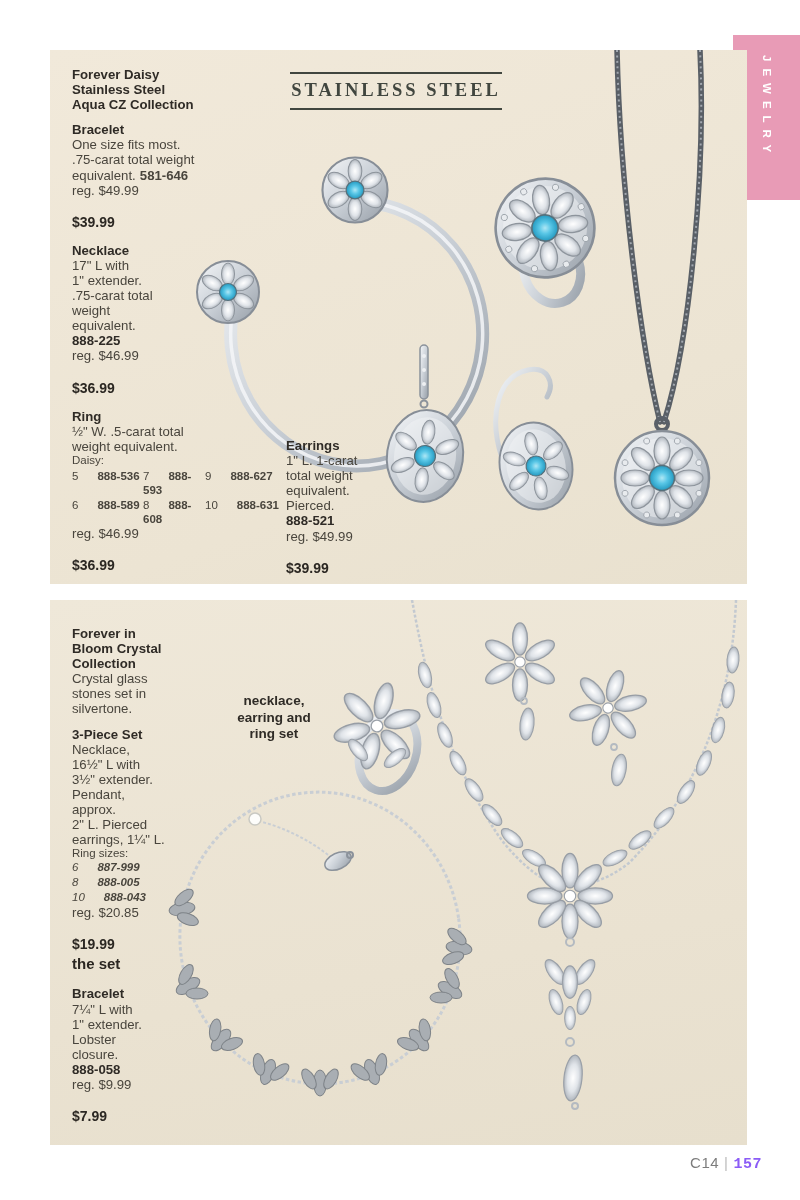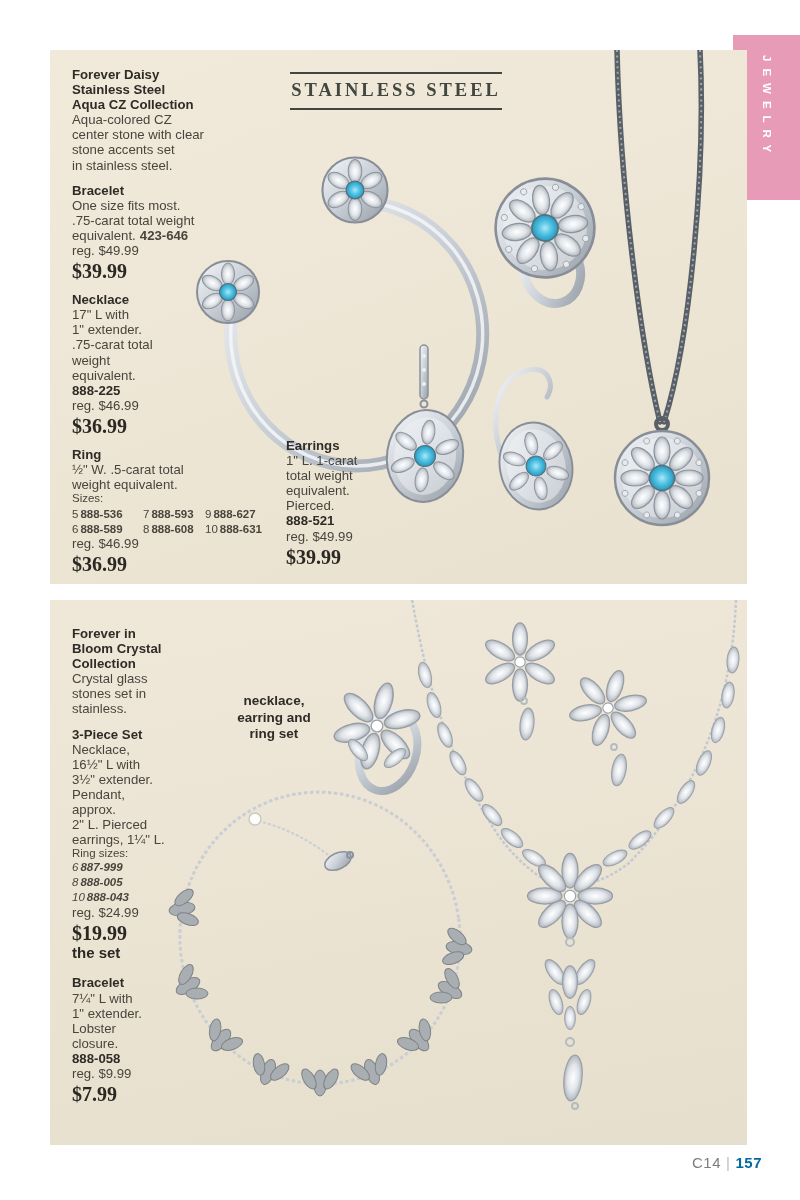--- a/index.html
+++ b/index.html
@@ -36,38 +36,38 @@
   }
 
   
   .txtcol{font-size:13.2px;line-height:15.1px;color:#49453d;}
   .col-a{position:absolute;left:22px;top:17px;width:186px;}
   .col-ear{position:absolute;left:236px;top:388px;width:120px;}
   .col-b{position:absolute;left:22px;top:26px;width:160px;}
   .pre{white-space:pre-line;}
   .b{font-weight:bold;color:#2f2b26;}
   .prod{margin-top:10px;}
-  .price{font-size:20px;font-weight:bold;color:#2b2722;margin-top:2px;line-height:22px;font-family:Liberation Serif, serif;}
+  .price{font-size:14px;font-weight:bold;color:#2b2722;margin-top:13px;line-height:22px;}
   .set-suffix{font-size:15px;font-weight:bold;color:#2b2722;line-height:18px;}
   .small{font-size:11.5px;line-height:13px;}
   .code-inline{margin-left:4px;}
   .sizes-grid{display:grid;grid-template-columns:71px 62px 77px;row-gap:1px;margin-top:2px;width:212px;font-size:11.5px;line-height:14px;}
-  .sz b{margin-left:2px;}
+  .sz b{margin-left:19px;}
   .size-row{font-size:11.5px;line-height:15px;font-style:italic;}
 
   
   .caption{
     position:absolute;left:158px;top:93px;width:132px;text-align:center;
     font-weight:bold;color:#2f2b26;font-size:13.5px;line-height:16.5px;
   }
 
   
   .footer{position:absolute;top:1154px;right:38px;font-size:15px;color:#7d7d7d;letter-spacing:0.5px;}
   .footer .sep{color:#bcbcbc;margin:0 5px;}
-  .footer b{color:#0369a1;}
+  .footer b{color:#8b5cf6;font-family:Liberation Mono, monospace;}
 </style>
 </head>
 <body>
 
 <div class="page">
 
   <div class="tab">
     <span class="tab-label">JEWELRY</span>
   </div>
 
@@ -179,51 +179,47 @@
     </svg>
 
     <div class="banner">
       <span>STAINLESS STEEL</span>
     </div>
 
     <div class="txtcol col-a">
       <div class="b pre">Forever Daisy
 Stainless Steel
 Aqua CZ Collection</div>
-      <div class="pre">Aqua-colored CZ
-center stone with clear
-stone accents set
-in stainless steel.</div>
 
       <div class="prod">
         <div class="b">Bracelet</div>
         <div><span class="pre">One size fits most.
 .75-carat total weight
-equivalent.</span><b class="code-inline">423-646</b></div>
+equivalent.</span><b class="code-inline">581-646</b></div>
         <div>reg. $49.99</div>
         <div class="price">$39.99</div>
       </div>
 
       <div class="prod">
         <div class="b">Necklace</div>
         <div class="pre">17" L with
 1" extender.
 .75-carat total
 weight
 equivalent.</div>
         <div class="b">888-225</div>
         <div>reg. $46.99</div>
         <div class="price">$36.99</div>
       </div>
 
       <div class="prod">
         <div class="b">Ring</div>
         <div class="pre">½" W. .5-carat total
 weight equivalent.</div>
-        <div class="small">Sizes:</div>
+        <div class="small">Daisy:</div>
         <div class="sizes-grid">
           <span class="sz"><span>5</span><b>888-536</b></span>
           <span class="sz"><span>7</span><b>888-593</b></span>
           <span class="sz"><span>9</span><b>888-627</b></span>
           <span class="sz"><span>6</span><b>888-589</b></span>
           <span class="sz"><span>8</span><b>888-608</b></span>
           <span class="sz"><span>10</span><b>888-631</b></span>
         </div>
         <div>reg. $46.99</div>
         <div class="price">$36.99</div>
@@ -351,36 +347,36 @@
     <div class="caption pre">necklace,
 earring and
 ring set</div>
 
     <div class="txtcol col-b">
       <div class="b pre">Forever in
 Bloom Crystal
 Collection</div>
       <div class="pre">Crystal glass
 stones set in
-stainless.</div>
+silvertone.</div>
 
       <div class="prod">
         <div class="b">3-Piece Set</div>
         <div class="pre">Necklace,
 16½" L with
 3½" extender.
 Pendant,
 approx.
 2" L. Pierced
 earrings, 1¼" L.</div>
         <div class="small">Ring sizes:</div>
         <div class="size-row sz"><span>6</span><b>887-999</b></div>
         <div class="size-row sz"><span>8</span><b>888-005</b></div>
         <div class="size-row sz"><span>10</span><b>888-043</b></div>
-        <div>reg. $24.99</div>
+        <div>reg. $20.85</div>
         <div class="price">$19.99</div>
         <div class="set-suffix">the set</div>
       </div>
 
       <div class="prod" style="margin-top:13px;">
         <div class="b">Bracelet</div>
         <div class="pre">7¼" L with
 1" extender.
 Lobster
 closure.</div>

